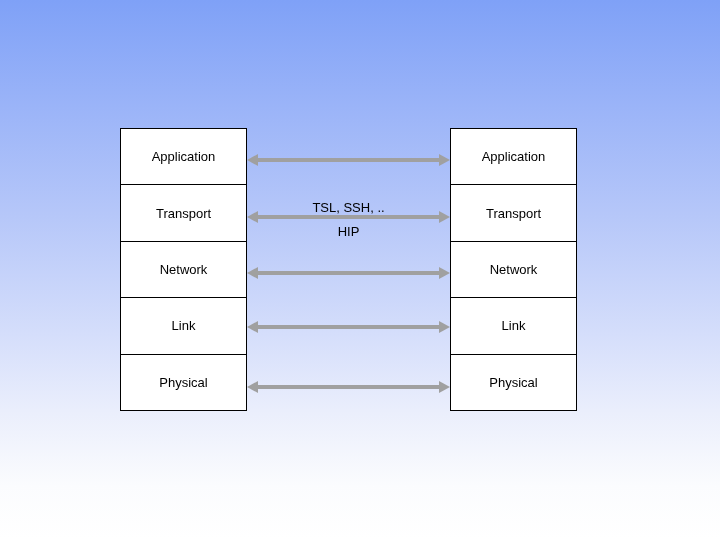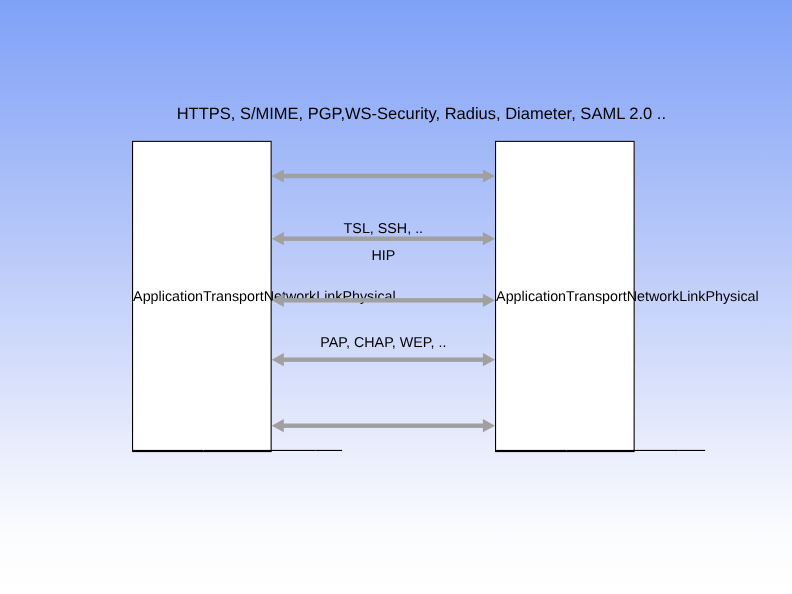--- a/index.html
+++ b/index.html
@@ -33,21 +33,21 @@
 
   .stack {
     position: absolute;
     top: 128px;
     width: 127px;
     height: 283px;
     box-sizing: border-box;
     border: 1px solid #000000;
     background: #ffffff;
     display: flex;
-    flex-direction: row;
+    flex-direction: column;
   }
   .stack-left  { left: 120px; }
   .stack-right { left: 450px; }
 
   .layer {
     flex: 1;
     display: flex;
     align-items: center;
     justify-content: center;
     font-size: 13px;
@@ -102,21 +102,20 @@
   .lbl-transport-above { top: 200px; }
   .lbl-transport-below { top: 224px; }
   .lbl-network-above   { top: 256px; }
   .lbl-link-above      { top: 303px; }
 </style>
 </head>
 <body>
 
 <div class="slide">
 
-  <div class="slide-title">HTTPS, S/MIME, PGP,WS-Security, Radius, Diameter, SAML 2.0 ..</div>
 
   <div class="stack stack-left">
     <div class="layer">Application</div>
     <div class="layer">Transport</div>
     <div class="layer">Network</div>
     <div class="layer">Link</div>
     <div class="layer">Physical</div>
   </div>
 
   <div class="stack stack-right">
@@ -138,15 +137,14 @@
   </div>
   <div class="arrow arrow-link">
     <div class="arrow-line"></div>
   </div>
   <div class="arrow arrow-physical">
     <div class="arrow-line"></div>
   </div>
 
   <div class="mid-label lbl-transport-below">HIP</div>
   <div class="mid-label lbl-transport-above">TSL, SSH, ..</div>
-  <div class="mid-label lbl-link-above">PAP, CHAP, WEP, ..</div>
 
 </div>
 
 </body></html>

